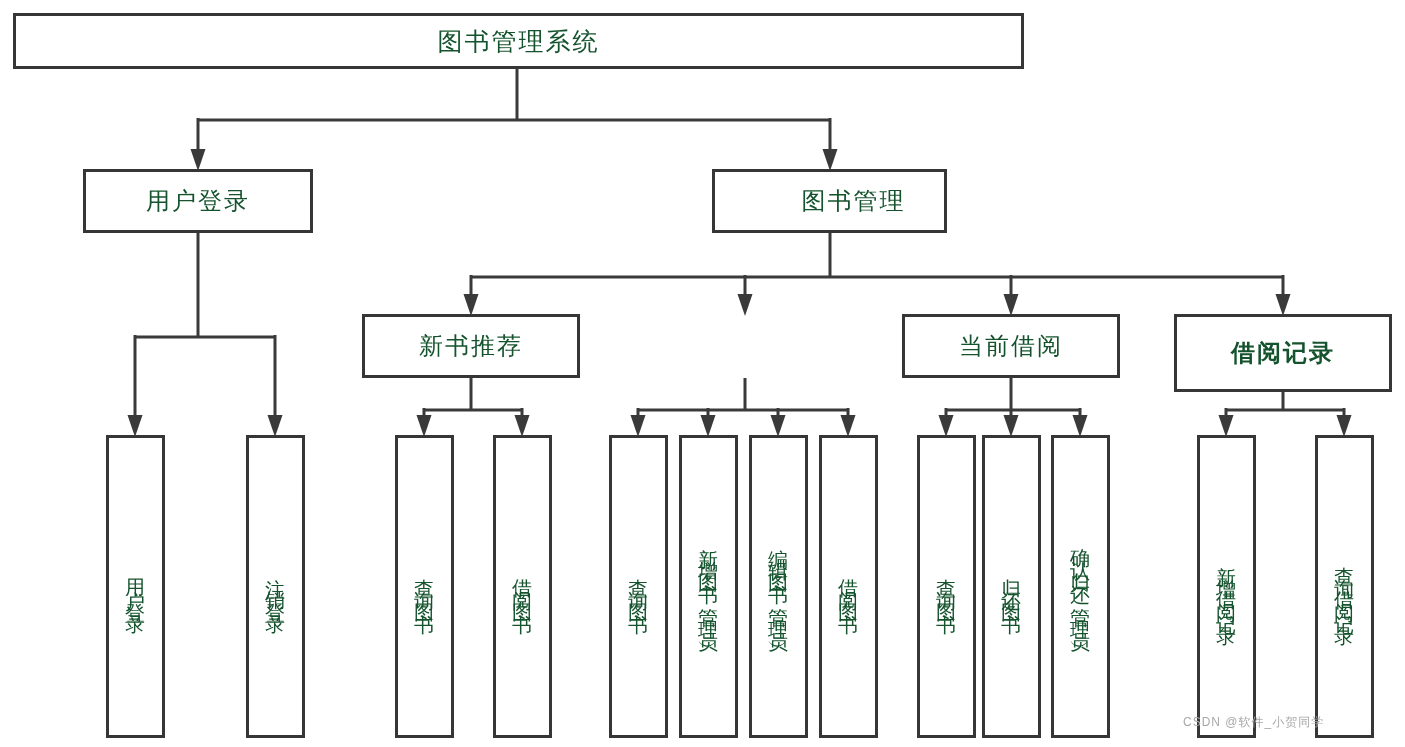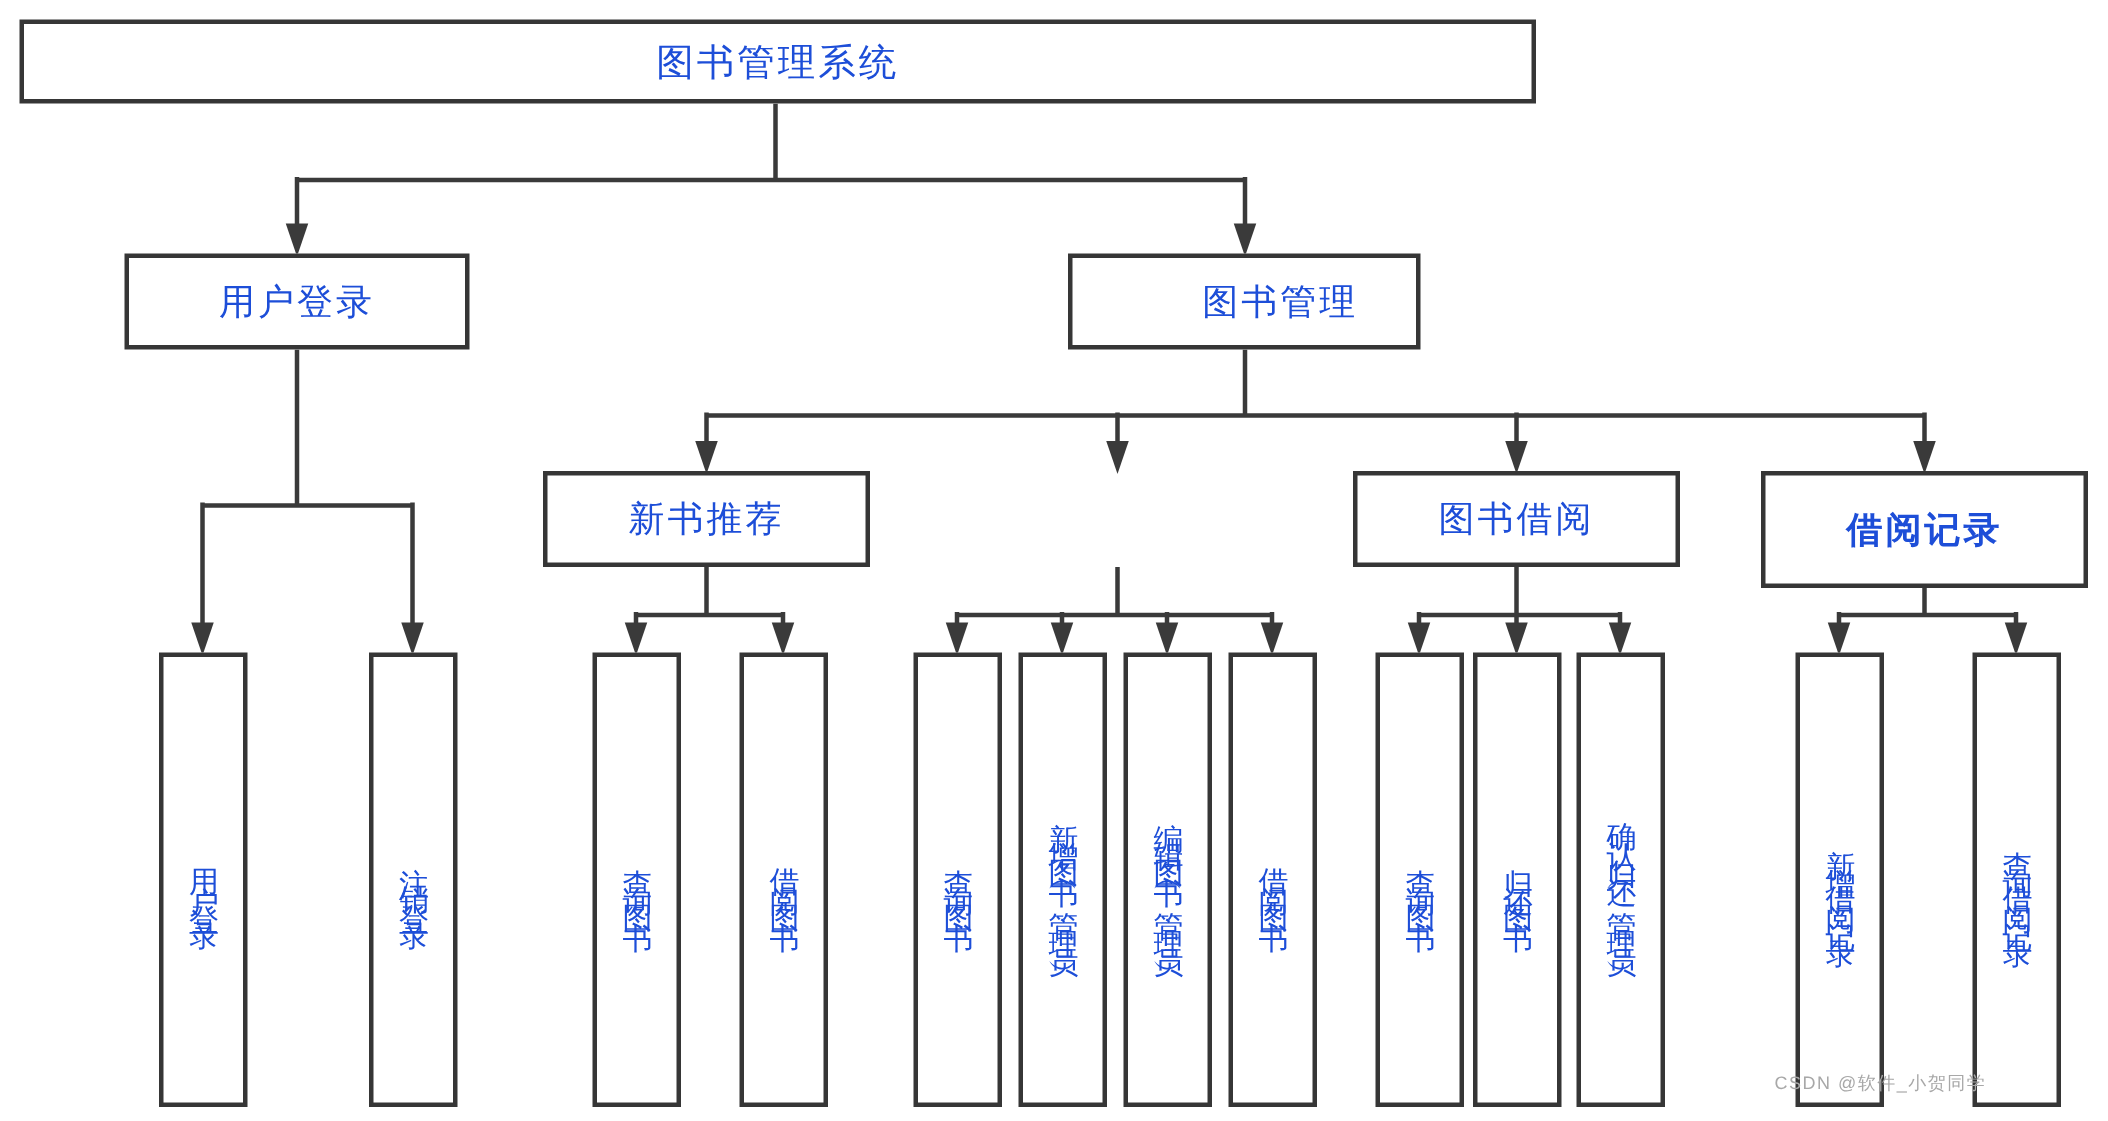--- a/index.html
+++ b/index.html
@@ -20,21 +20,21 @@
     left: 0;
     top: 0;
     width: 1405px;
     height: 747px;
   }
   .node {
     position: absolute;
     box-sizing: border-box;
     border: 3px solid #363636;
     background: #ffffff;
-    color: #1d4ed8;
+    color: #14532d;
     display: flex;
     align-items: center;
     justify-content: center;
     text-align: center;
   }
   .node.hbox {
     font-size: 24px;
     letter-spacing: 2px;
     white-space: nowrap;
   }
@@ -115,21 +115,21 @@
       <polygon fill="#3a3a3a" stroke="none" points="1336.5,415 1351.5,415 1344,437"></polygon>
     </g>
   </svg>
 
   <div class="node rootbox" style="left:13px; top:13px; width:1011px; height:56px;">图书管理系统</div>
 
   <div class="node hbox" style="left:83px; top:169px; width:230px; height:64px;">用户登录</div>
   <div class="node hbox" style="left:712px; top:169px; width:235px; height:64px;padding-left:48px;">图书管理</div>
 
   <div class="node hbox" style="left:362px; top:314px; width:218px; height:64px;">新书推荐</div>
-  <div class="node hbox" style="left:902px; top:314px; width:218px; height:64px;">图书借阅</div>
+  <div class="node hbox" style="left:902px; top:314px; width:218px; height:64px;">当前借阅</div>
   <div class="node hbox" style="left:1174px; top:314px; width:218px; height:78px;font-weight:bold;">借阅记录</div>
 
   <div class="node leaf" style="left:106px; top:435px; width:59px; height:303px;">
     <span class="vtext">用户登录</span>
   </div>
   <div class="node leaf" style="left:246px; top:435px; width:59px; height:303px;">
     <span class="vtext">注销登录</span>
   </div>
 
   <div class="node leaf" style="left:395px; top:435px; width:59px; height:303px;">

